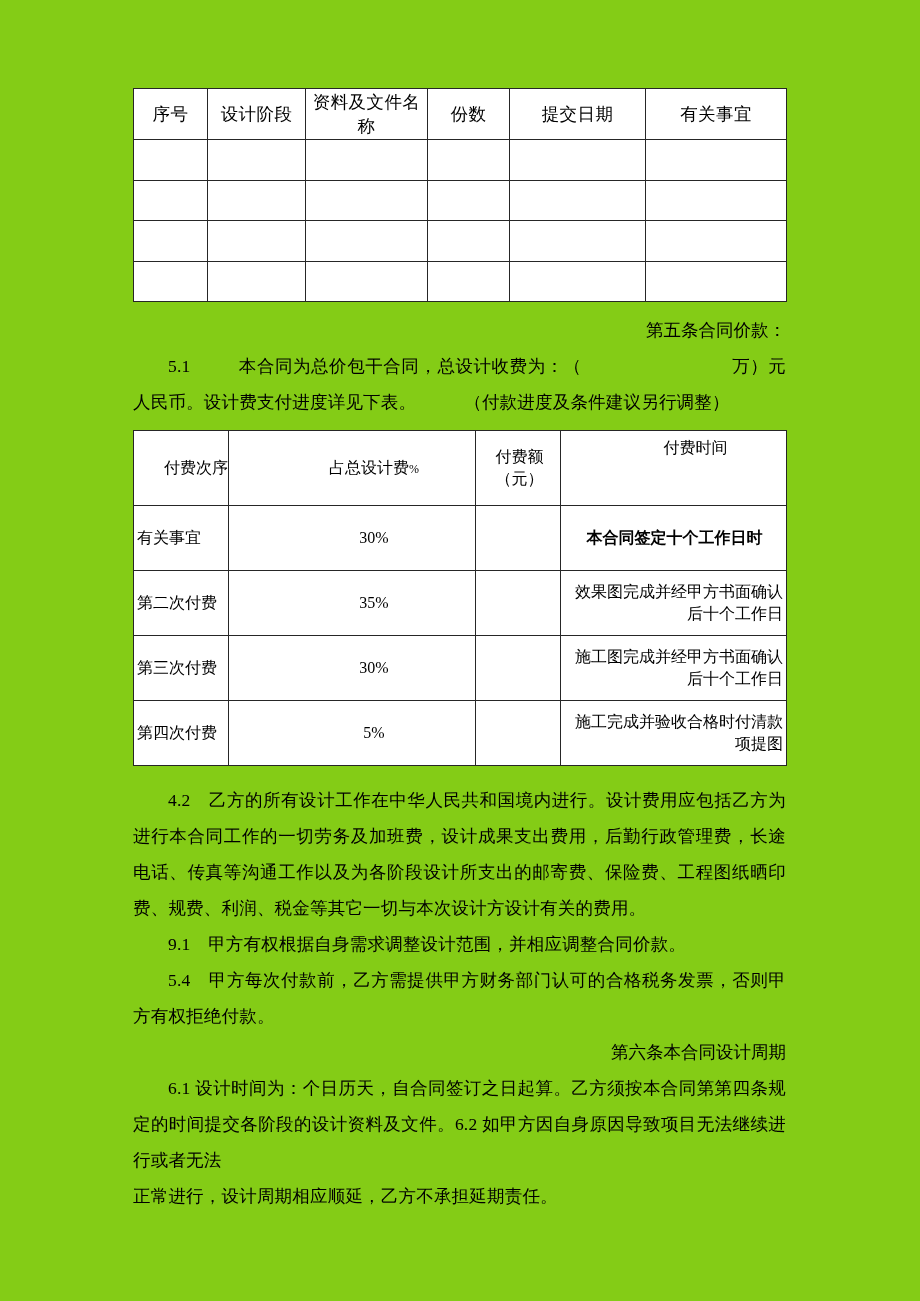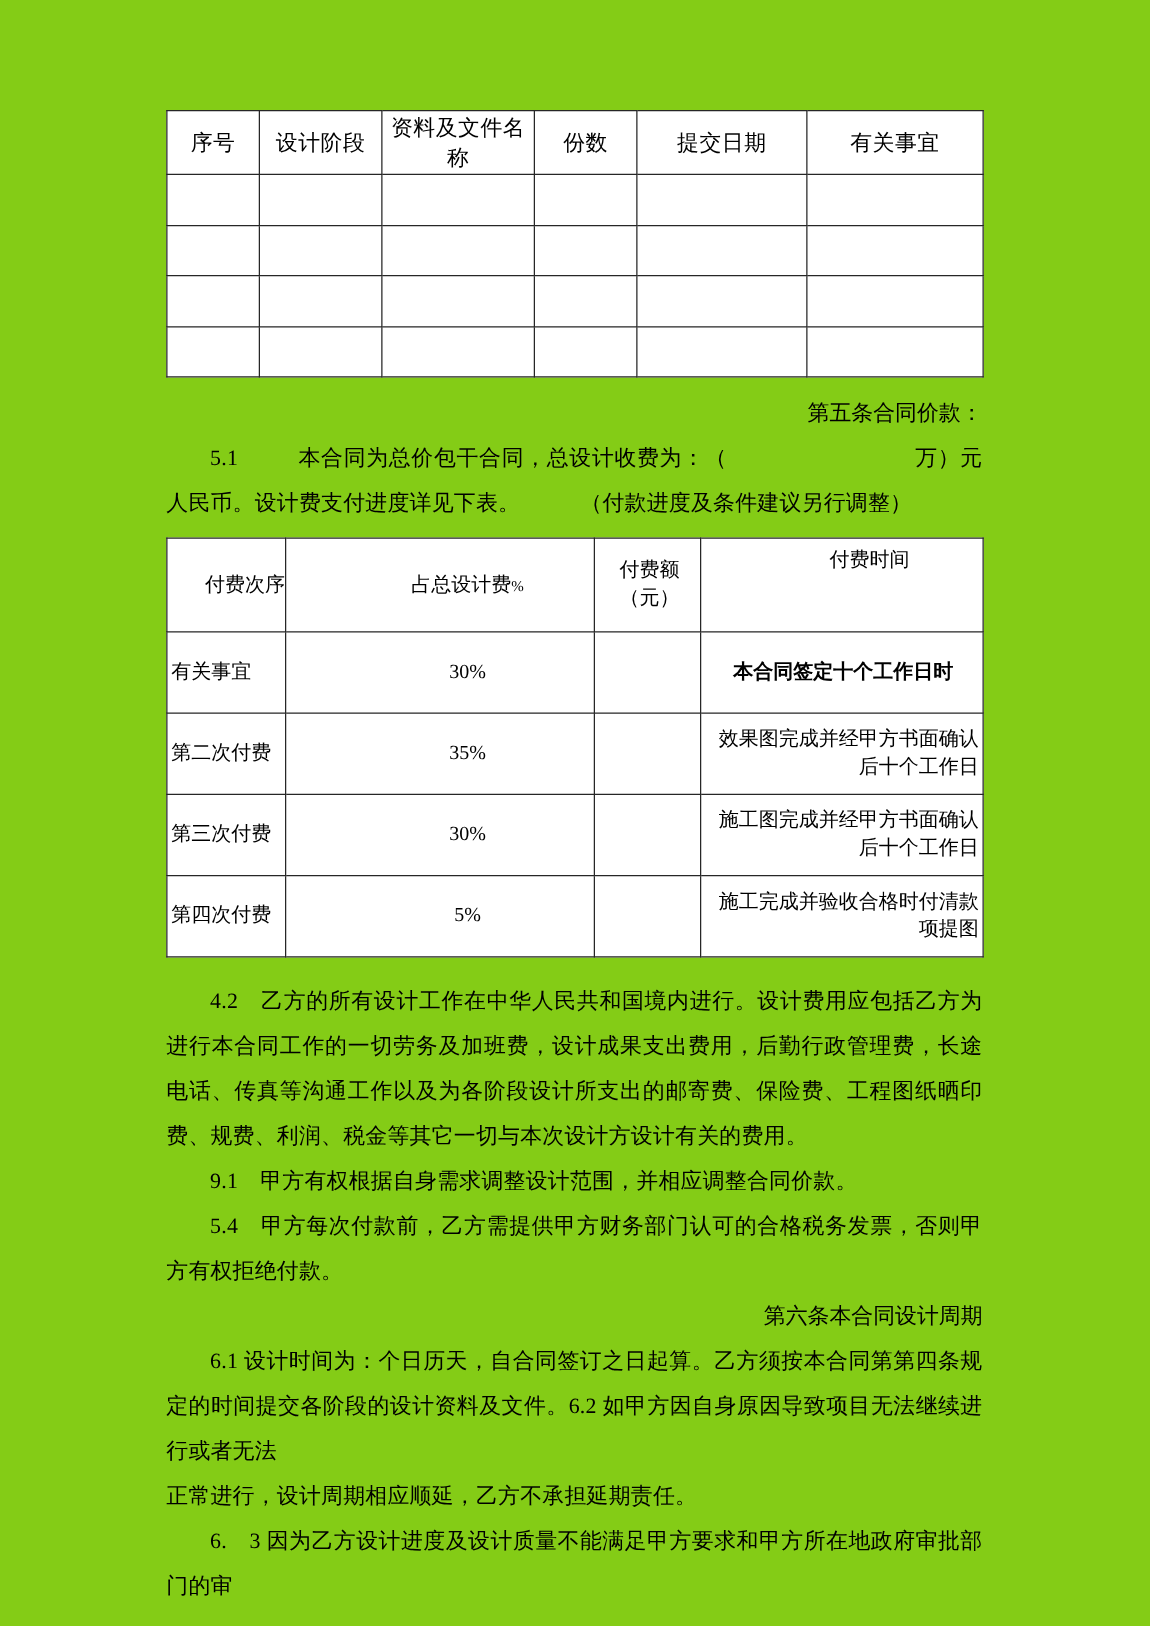--- a/index.html
+++ b/index.html
@@ -273,16 +273,15 @@
     <p class="para indent2">4.2　乙方的所有设计工作在中华人民共和国境内进行。设计费用应包括乙方为进行本合同工作的一切劳务及加班费，设计成果支出费用，后勤行政管理费，长途电话、传真等沟通工作以及为各阶段设计所支出的邮寄费、保险费、工程图纸晒印费、规费、利润、税金等其它一切与本次设计方设计有关的费用。</p>
 
     <p class="para indent2">9.1　甲方有权根据自身需求调整设计范围，并相应调整合同价款。</p>
 
     <p class="para indent2">5.4　甲方每次付款前，乙方需提供甲方财务部门认可的合格税务发票，否则甲方有权拒绝付款。</p>
 
     <p class="sec-heading">第六条本合同设计周期</p>
 
     <p class="para indent2">6.1 设计时间为：个日历天，自合同签订之日起算。乙方须按本合同第第四条规定的时间提交各阶段的设计资料及文件。6.2 如甲方因自身原因导致项目无法继续进行或者无法</p>
     <p class="para">正常进行，设计周期相应顺延，乙方不承担延期责任。</p>
-    <p class="para indent2">6.　3 因为乙方设计进度及设计质量不能满足甲方要求和甲方所在地政府审批部门的审</p>
 
   </div>
 </div>
 
 </body></html>

